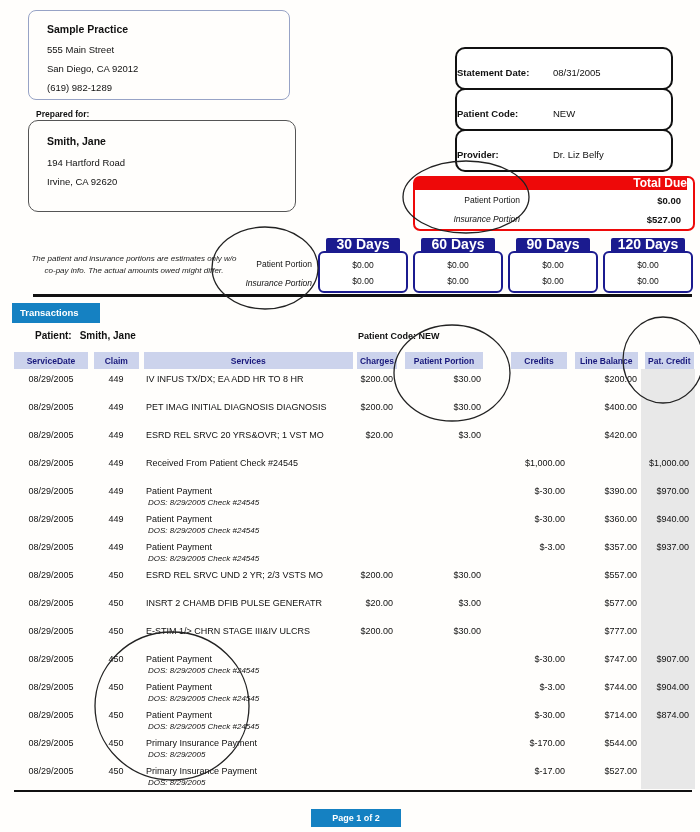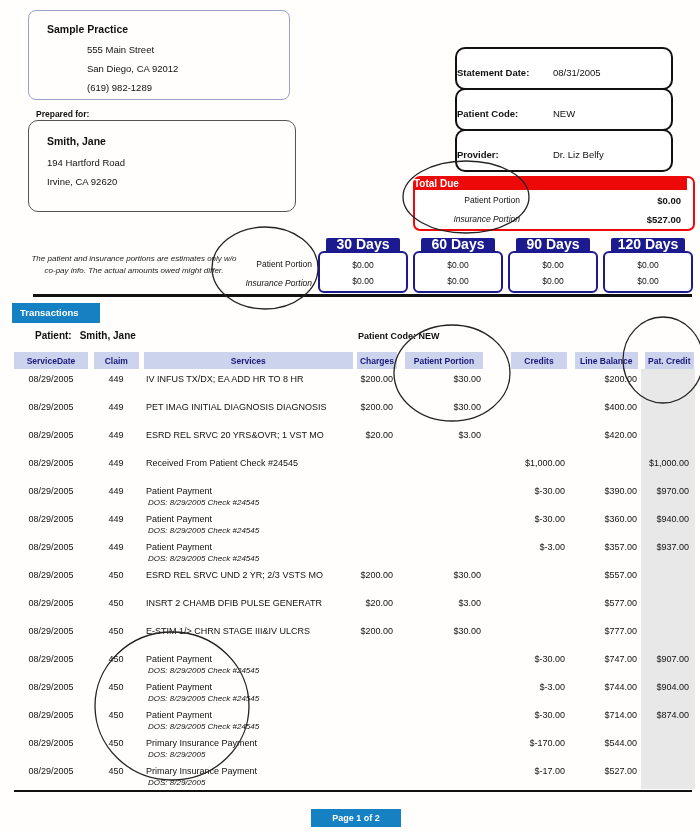--- a/index.html
+++ b/index.html
@@ -4,40 +4,40 @@
 <style>
   * { margin:0; padding:0; box-sizing:border-box; }
   html,body { background:#fff; }
   body { font-family:"Liberation Sans", sans-serif; color:#111; }
   #page { position:relative; width:700px; height:832px; background:#fffefc; overflow:hidden; margin:0 auto; }
 
   
   .practice-box { position:absolute; left:28px; top:10px; width:262px; height:90px;
     border:1px solid #97a3c6; border-radius:8px; padding:12px 0 16px 18px; }
   .practice-box .bname { font-size:10.5px; font-weight:bold; margin-bottom:9px; }
-  .practice-box .bline { font-size:9.5px; margin-bottom:8px;margin-left:40px; }
+  .practice-box .bline { font-size:9.5px; margin-bottom:8px; }
   .prepared-label { position:absolute; left:36px; top:109px; font-size:8.5px; font-weight:bold; }
   .prepared-box { position:absolute; left:28px; top:120px; width:268px; height:92px;
     border:1.5px solid #555; border-radius:10px; padding:14px 0 0 18px; }
   .prepared-box .bname { font-size:10.5px; font-weight:bold; margin-bottom:10px; }
   .prepared-box .bline { font-size:9.5px; margin-bottom:8px; }
 
   
   .info-boxes { position:absolute; left:455px; top:47px; width:218px; }
   .info-box { width:218px; height:43px; border:2px solid #111; border-radius:10px;
     background:#fff; display:flex; align-items:flex-end; padding:0 0 10px 0; margin-bottom:-2px; }
   .info-box .ilabel { font-size:9.5px; font-weight:bold; width:96px; }
   .info-box .ivalue { font-size:9.5px; }
 
   
   .totaldue { position:absolute; left:413px; top:176px; width:282px; height:55px;
     border:2px solid #ee0909; border-radius:7px; background:#fff; }
   .totaldue .tdhead { position:absolute; top:-1px; left:-1px; width:273px; height:13px;
-    background:#ee0909; border-radius:5px 0 0 0; text-align:left;
-    font-size:10px; font-weight:bold; color:#fff; line-height:13px; }
+    background:#ee0909; border-radius:5px 0 0 0; text-align:right;
+    font-size:12px; font-weight:bold; color:#fff; line-height:13px; }
   .totaldue .tdrow { position:absolute; left:0; width:100%; display:flex; }
   .totaldue .tdlabel { width:105px; text-align:right; font-size:8.5px; }
   .totaldue .tdvalue { flex:1; text-align:right; padding-right:12px; font-size:9.5px; font-weight:bold; }
   .italic { font-style:italic; }
 
   
   .disclaimer { position:absolute; left:26px; top:253px; width:216px; text-align:center;
     font-size:8px; font-style:italic; color:#222; line-height:12px; }
 
   

